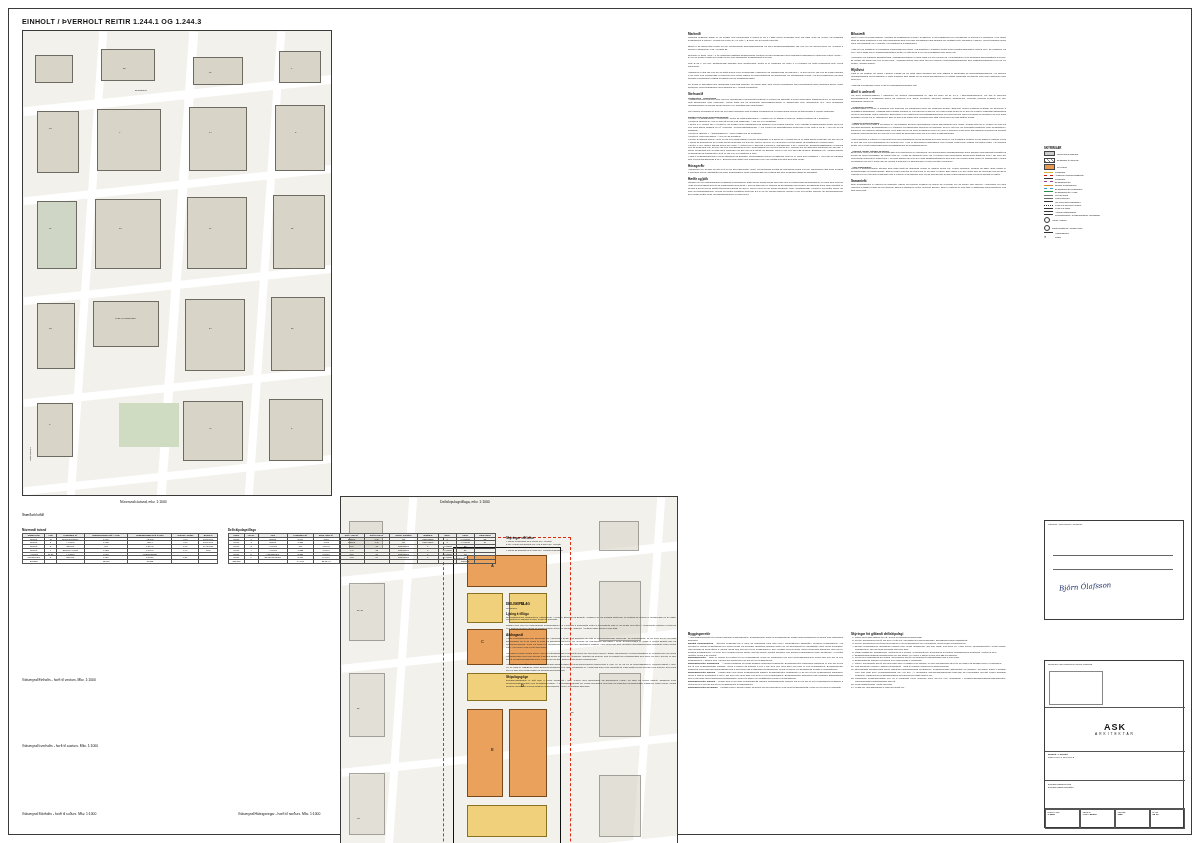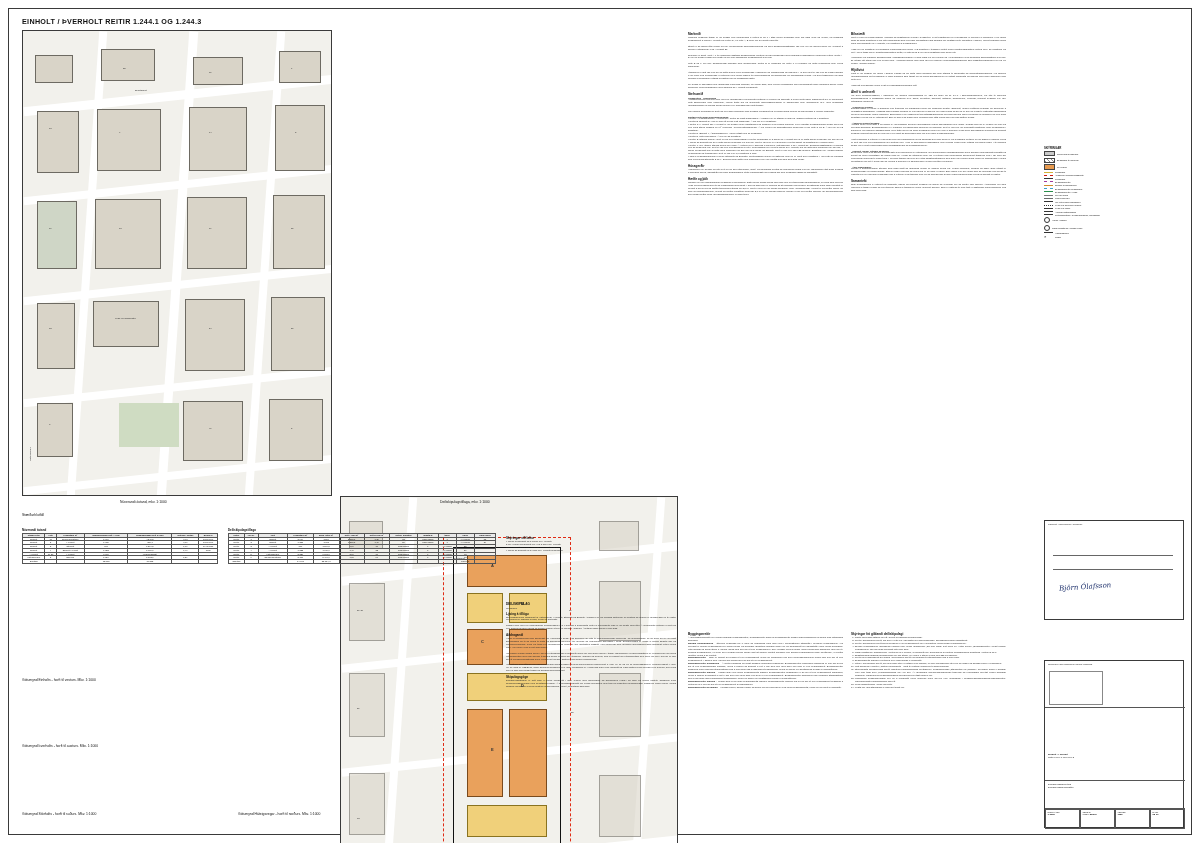--- a/index.html
+++ b/index.html
@@ -575,20 +575,24 @@
     <div class="abs" style="left:8px;top:34px;width:120px;height:.5px;background:#666;"></div>
     <div class="abs" style="left:8px;top:48px;width:120px;height:.5px;background:#666;"></div>
     <div class="abs sig" style="left:14px;top:62px;">Björn Ólafsson</div>
   </div>
 
   <div class="abs bx hair" style="left:1044px;top:660px;width:140px;height:168px;background:#fff;">
     <div class="abs" style="left:0;top:0;width:140px;height:46px;border-bottom:.5px solid #555;"></div>
     <div class="abs micro" style="left:3px;top:2px;">TEIKNING     FORHÖNNUN     BYGGINGARNEFND</div>
     <div class="abs" style="left:4px;top:10px;width:52px;height:32px;border:.4px solid #888;"></div>
 
+    <div class="abs" style="left:0;top:46px;width:140px;height:44px;border-bottom:.5px solid #555;display:flex;align-items:center;justify-content:center;flex-direction:column;">
+      <div class="logo-ask">ASK</div>
+      <div class="logo-sub">ARKITEKTAR</div>
+    </div>
 
     <div class="abs" style="left:0;top:90px;width:140px;height:30px;border-bottom:.5px solid #555;padding:2px 3px;box-sizing:border-box;">
       <div class="kv" style="font-weight:bold;">Einholt / Þverholt</div>
       <div class="kv">Reitir 1.244.1 og 1.244.3</div>
     </div>
 
     <div class="abs" style="left:0;top:120px;width:140px;height:28px;border-bottom:.5px solid #555;padding:2px 3px;box-sizing:border-box;">
       <div class="kv">Deiliskipulagsbreyting</div>
       <div class="kv">Deiliskipulagsuppdráttur</div>
     </div>

